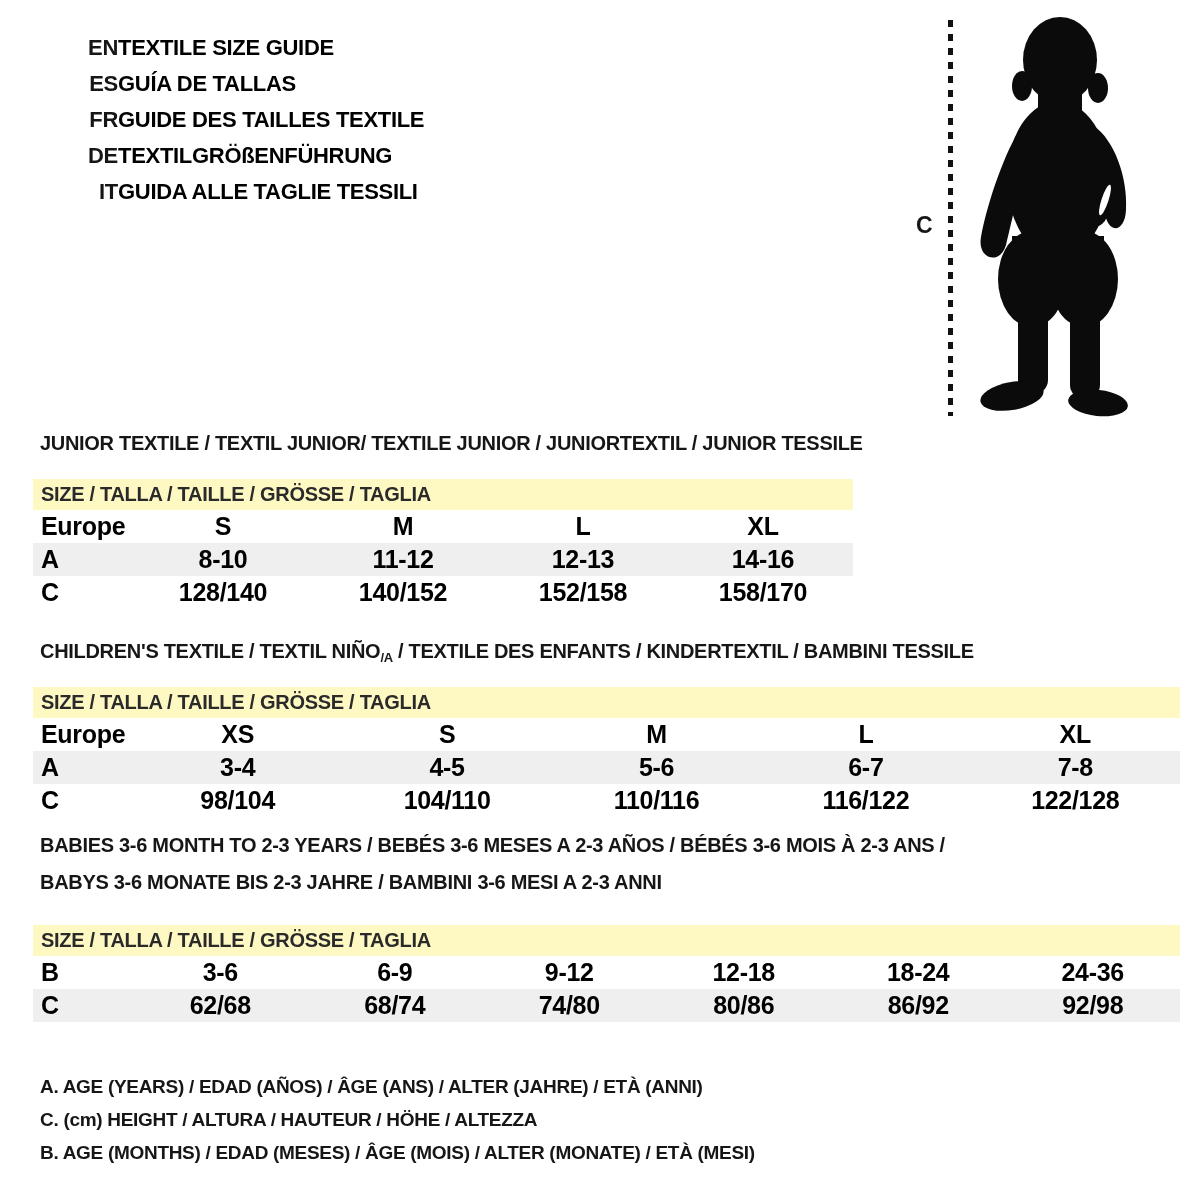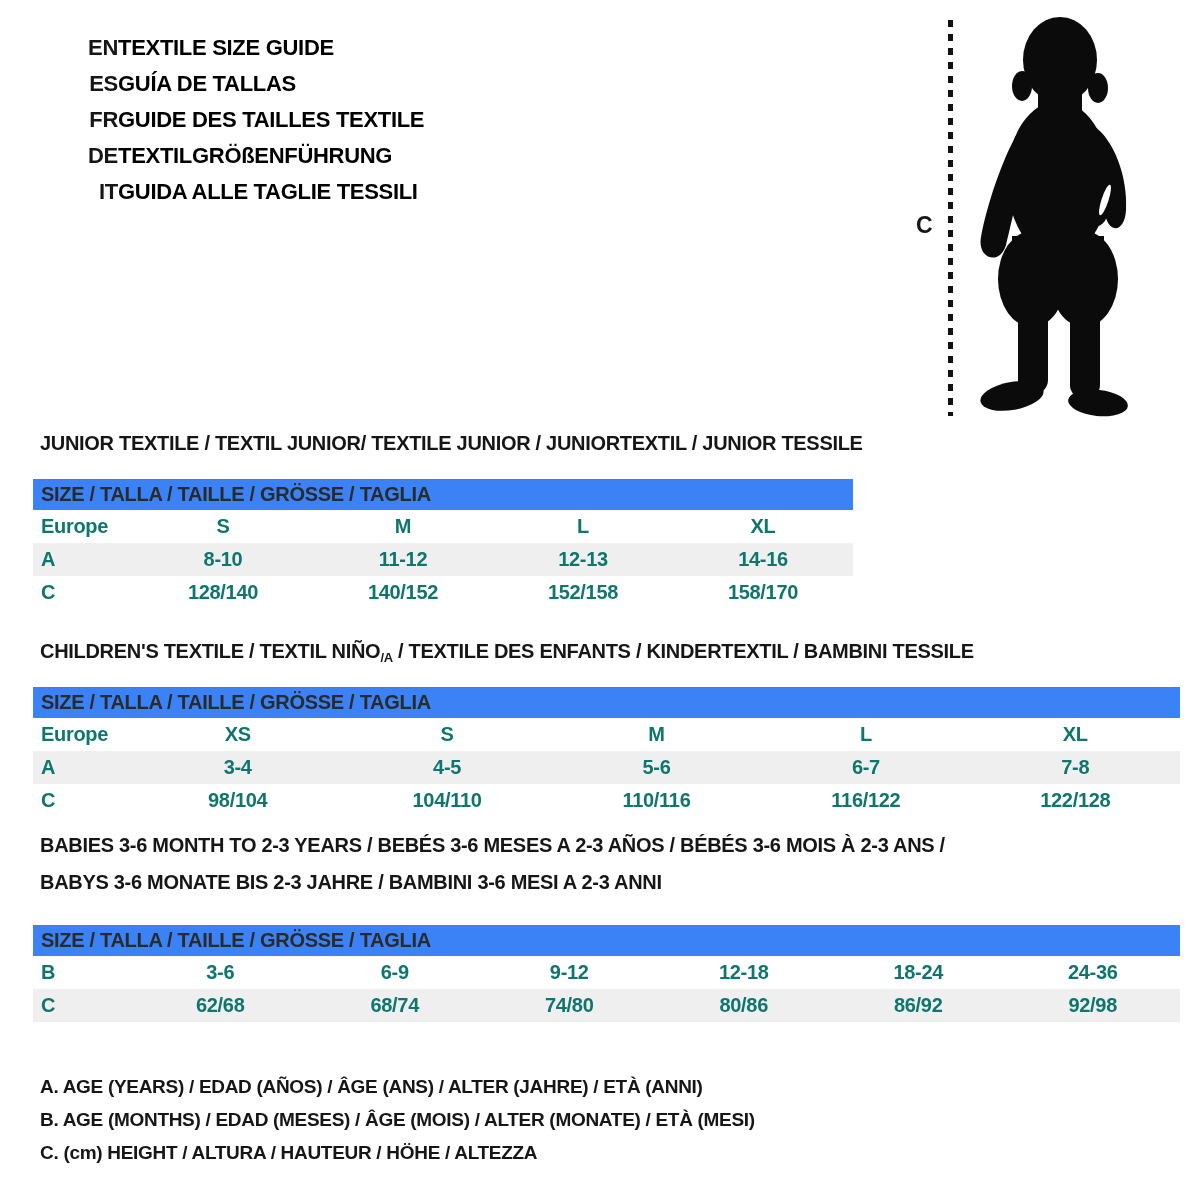--- a/index.html
+++ b/index.html
@@ -33,29 +33,29 @@
   
   .sec-title{
     position:absolute;left:40px;
     font-size:20px;font-weight:700;letter-spacing:-0.3px;color:#161616;white-space:nowrap;
   }
   .sec-title .subscript{font-size:13px;vertical-align:-4px;font-weight:700;}
   .two-line{line-height:37px;}
   
   .size-table{position:absolute;left:33px;}
   .size-bar{
-    height:31px;background:#3b82f6;display:flex;align-items:center;
+    height:31px;background:#fef9c3;display:flex;align-items:center;
     padding-left:8px;font-size:20px;font-weight:700;letter-spacing:-0.3px;color:#2a2a2a;
   }
   .t-row{display:grid;height:33px;align-items:center;}
   .cols4{grid-template-columns:100px repeat(4,1fr);}
   .cols5{grid-template-columns:100px repeat(5,1fr);}
   .cols6{grid-template-columns:100px repeat(6,1fr);}
   .cell{
-    font-size:20px;font-weight:700;letter-spacing:-0.3px;color:#0f766e;
+    font-size:25px;font-weight:700;letter-spacing:-0.3px;color:#000000;
     text-align:center;white-space:nowrap;
   }
   .cell.label{text-align:left;padding-left:8px;}
   .shaded{background:#efefef;}
   
   .footnotes{position:absolute;left:40px;top:1070px;}
   .footnote{
     height:33px;display:flex;align-items:center;
     font-size:19px;font-weight:700;letter-spacing:-0.3px;color:#161616;white-space:nowrap;
   }
@@ -203,17 +203,17 @@
       <div class="cell">68/74</div>
       <div class="cell">74/80</div>
       <div class="cell">80/86</div>
       <div class="cell">86/92</div>
       <div class="cell">92/98</div>
     </div>
   </div>
 
   <div class="footnotes">
     <div class="footnote">A. AGE (YEARS) / EDAD (AÑOS) / ÂGE (ANS) / ALTER (JAHRE) / ETÀ (ANNI)</div>
+    <div class="footnote">C. (cm) HEIGHT / ALTURA / HAUTEUR / HÖHE / ALTEZZA</div>
     <div class="footnote">B. AGE (MONTHS) / EDAD (MESES) / ÂGE (MOIS) / ALTER (MONATE) / ETÀ (MESI)</div>
-    <div class="footnote">C. (cm) HEIGHT / ALTURA / HAUTEUR / HÖHE / ALTEZZA</div>
   </div>
 
 </div>
 
 </body></html>

